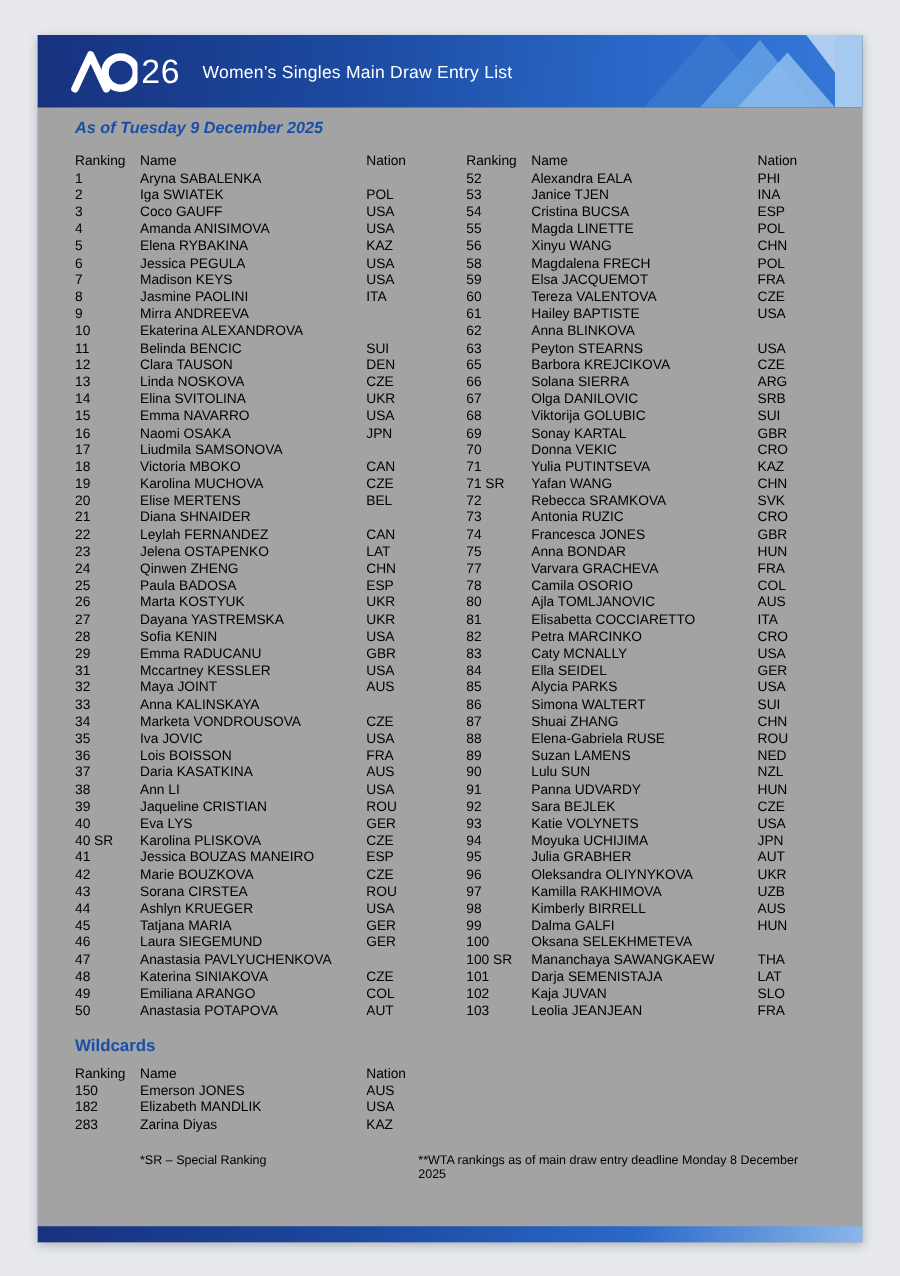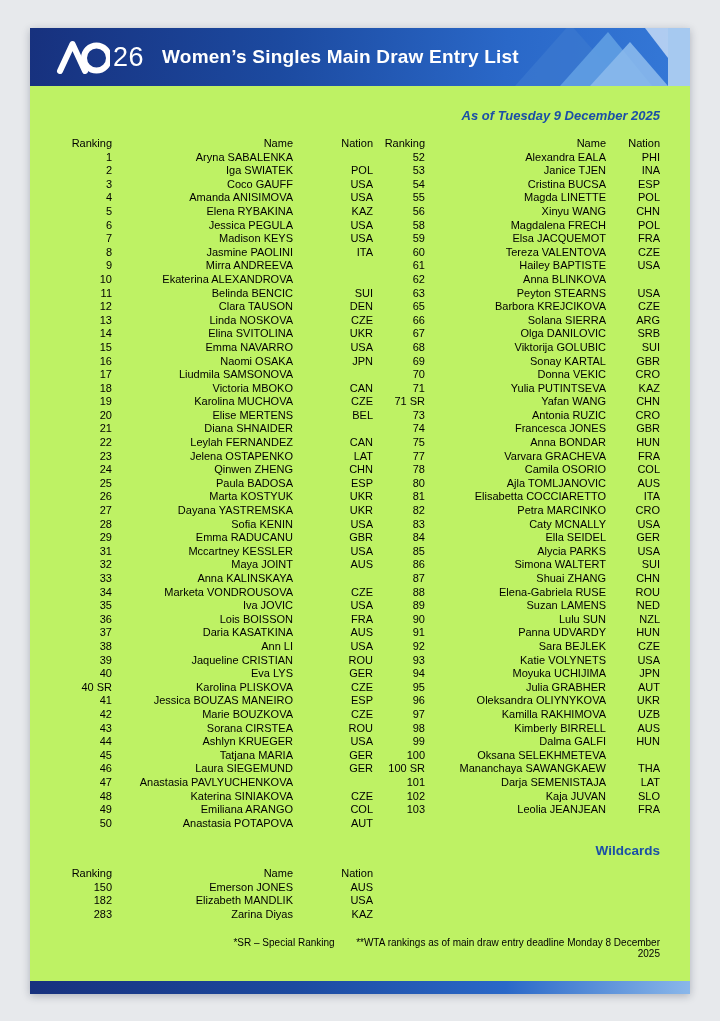--- a/index.html
+++ b/index.html
@@ -7,24 +7,23 @@
   body {
     background:#e7e9ec;
     font-family:"Liberation Sans", sans-serif;
     -webkit-font-smoothing:antialiased;
   }
   .page {
     position:relative;
     width:660px;
     height:966px;
     margin:28px auto;
-    background:#bef264;
+    background:#a3a3a3;
     box-shadow:0 2px 8px rgba(25,35,60,.28);
     overflow:hidden;
-    text-align:right;
   }
   
   .banner {
     position:relative;
     height:58px;
     background:linear-gradient(95deg,#17317e 0%,#1c4aa0 38%,#2a68c8 72%,#3579d8 100%);
     display:flex;
     align-items:center;
     padding:0 26px;
     overflow:hidden;
@@ -33,33 +32,33 @@
   .logo { display:flex; align-items:center; z-index:1; }
   .logo-year {
     color:#fff;
     font-size:27px;
     font-weight:400;
     margin-left:3px;
     letter-spacing:.5px;
   }
   .title {
     color:#fff;
-    font-size:19px;
-    font-weight:700;
+    font-size:14px;
+    font-weight:400;
     margin:0 0 0 18px;
     z-index:1;
     letter-spacing:.2px;
   }
   
   .asof {
     color:#1b4fa7;
     font-weight:700;
     font-style:italic;
     font-size:13px;
-    padding:22px 30px 0;
+    padding:8px 30px 0;
   }
   
   .cols { display:flex; padding:14px 30px 0; }
   .tbl-left { width:313px; }
   .tbl-right { flex:1; }
   .thead, .row {
     display:grid;
     grid-template-columns:52px 181px 1fr;
     font-size:11px;
     line-height:13.6px;
@@ -548,20 +547,25 @@
             <span class="c-name">Yulia PUTINTSEVA</span>
             <span class="c-nation">KAZ</span>
           </div>
 
           <div class="row">
             <span class="c-rank">71 SR</span>
             <span class="c-name">Yafan WANG</span>
             <span class="c-nation">CHN</span>
           </div>
 
+          <div class="row">
+            <span class="c-rank">72</span>
+            <span class="c-name">Rebecca SRAMKOVA</span>
+            <span class="c-nation">SVK</span>
+          </div>
 
           <div class="row">
             <span class="c-rank">73</span>
             <span class="c-name">Antonia RUZIC</span>
             <span class="c-nation">CRO</span>
           </div>
 
           <div class="row">
             <span class="c-rank">74</span>
             <span class="c-name">Francesca JONES</span>

